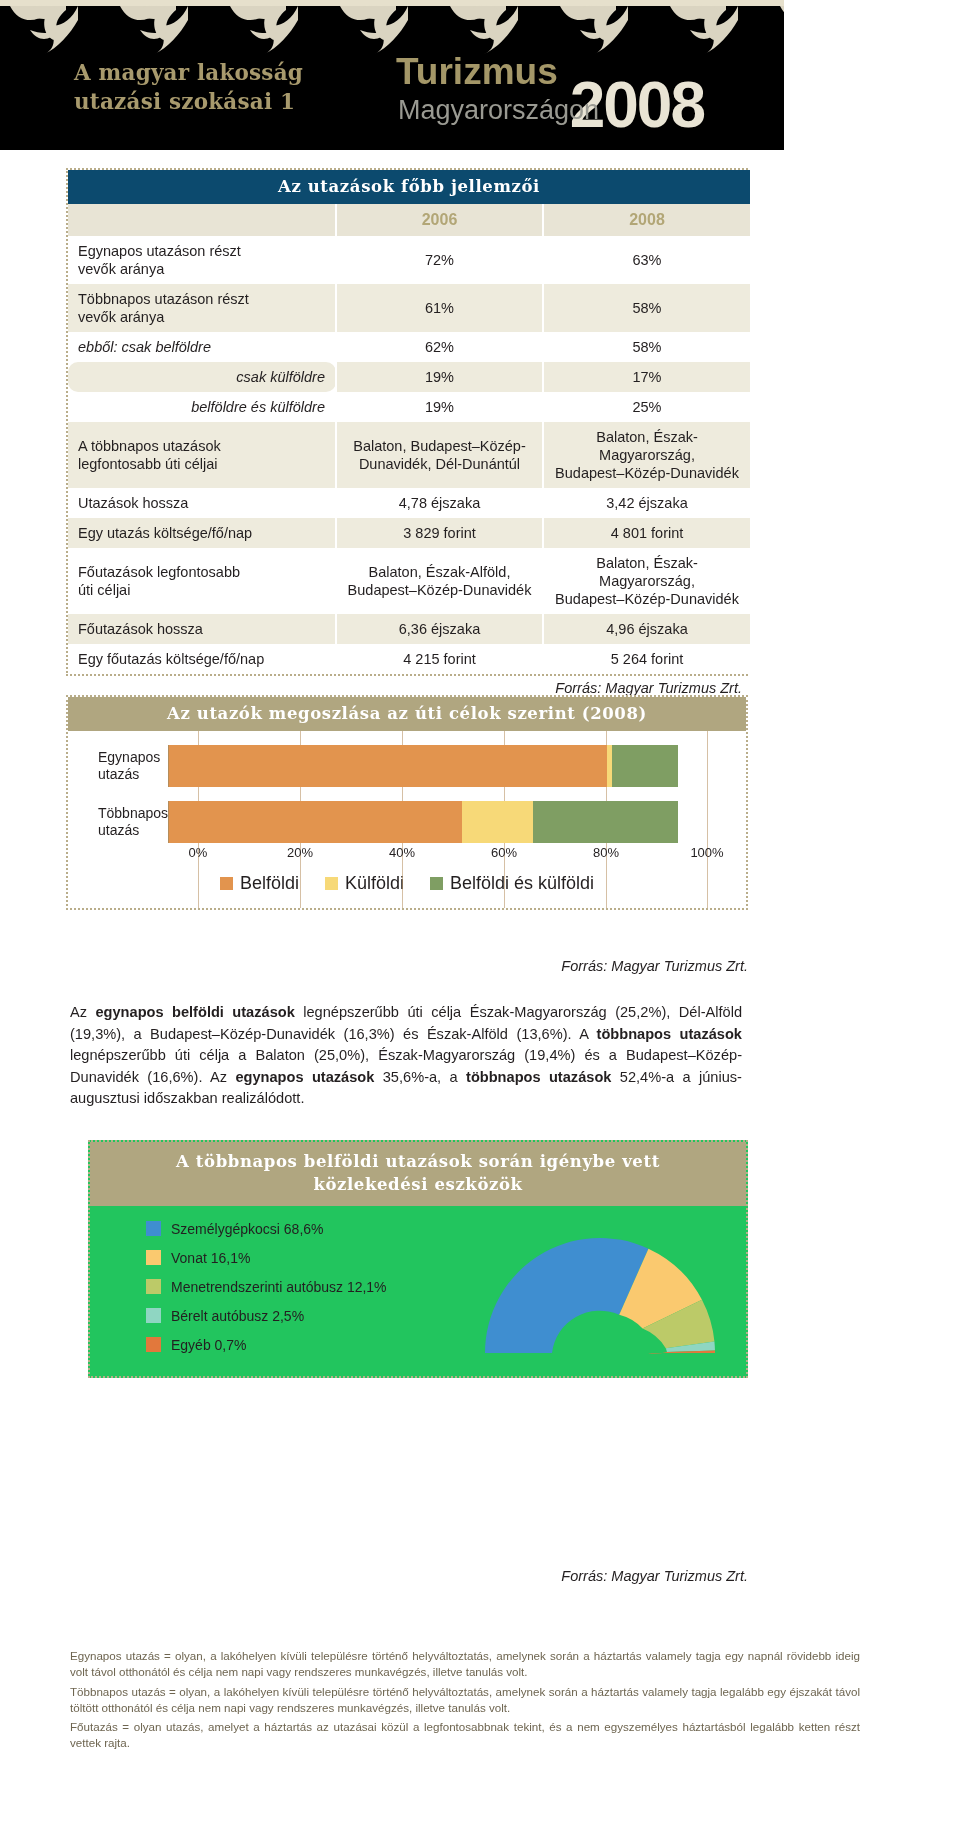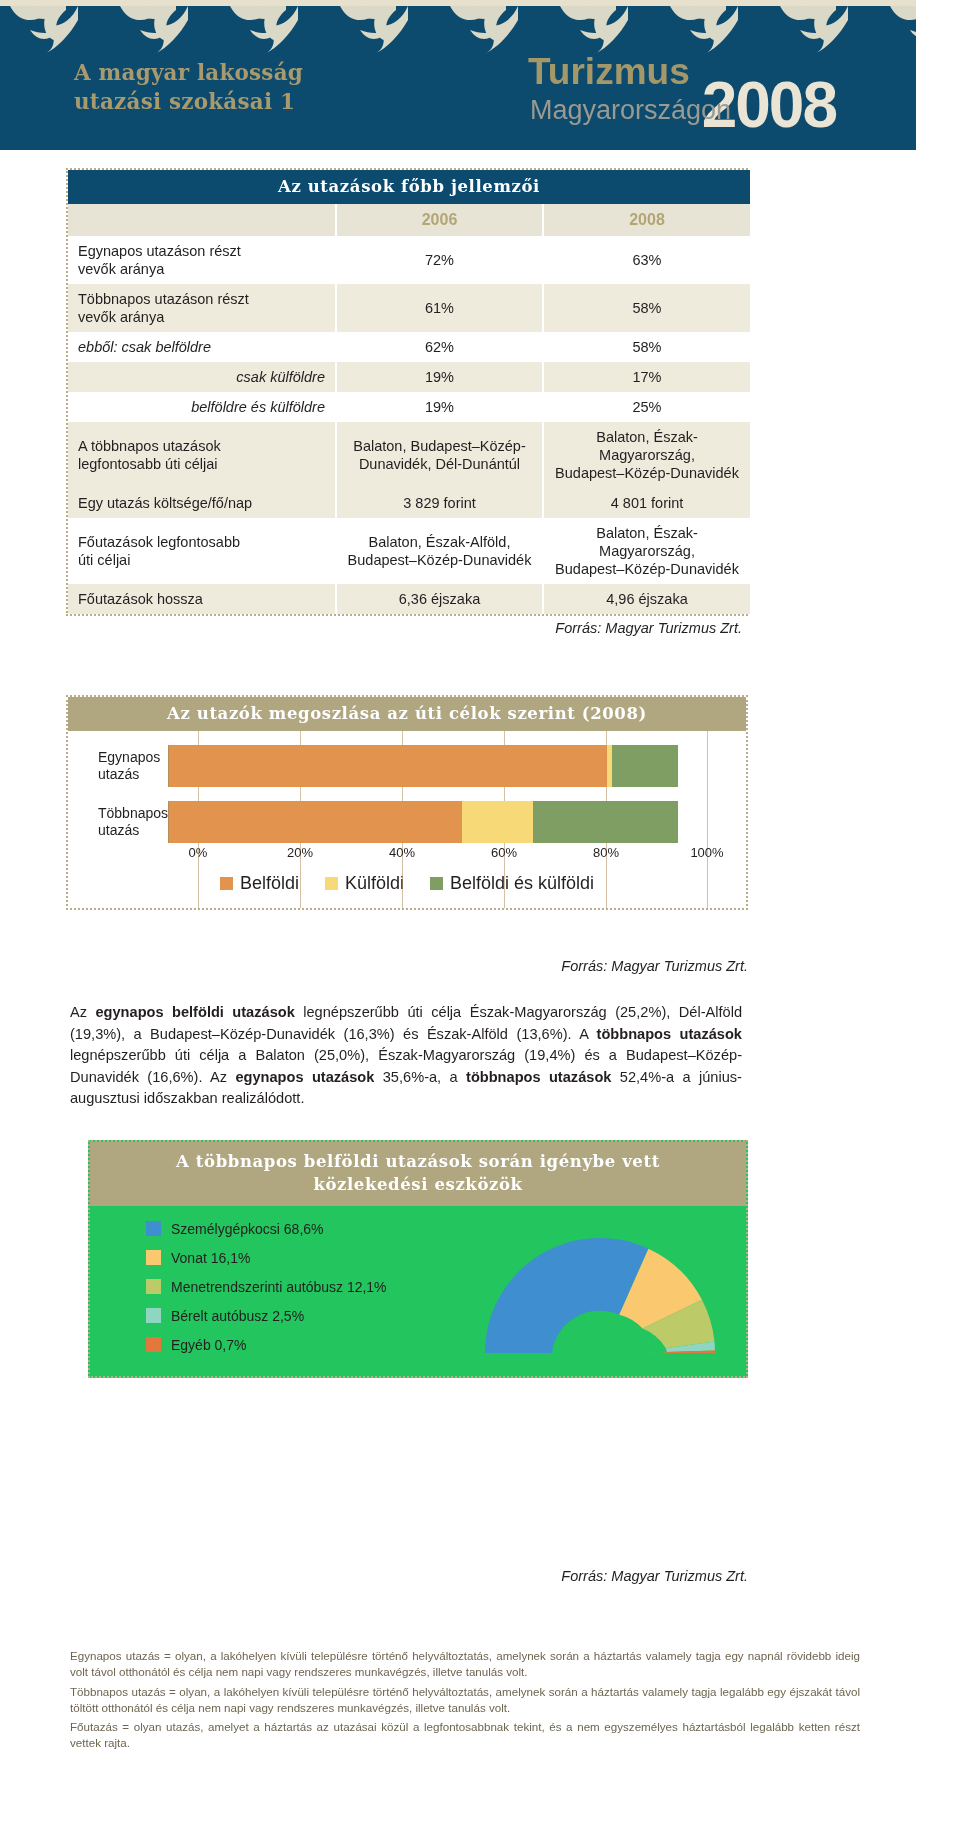--- a/index.html
+++ b/index.html
@@ -9,22 +9,22 @@
     background:#ffffff;
     font-family:"Liberation Sans", sans-serif;
     position:relative;
     overflow:hidden;
   }
 
   
   .header {
     position:relative;
     height:150px;
-    width:916px;
-    background:#0c4a6e;
+    width:784px;
+    background:#000000;
     overflow:hidden;
   }
   .ornament {
     position:absolute; top:0; left:0;
     width:960px; height:62px;
     opacity:1;
   }
   .title-left {
     position:absolute;
     left:74px; top:58px;
@@ -106,21 +106,21 @@
     vertical-align:middle;
     border-right:2px solid #ffffff;
   }
   table.main td:last-child { border-right:none; }
   table.main tr.odd td { background:#ffffff; }
   table.main tr.even td { background:#eeebdd; }
   .c-label { width:268px; text-align:left; line-height:18px; }
   .c-val { width:207px; text-align:center; line-height:18px; }
   .ital { font-style:italic; }
   .ind1 { padding-left:10px; }
-  .ind2 { padding-left:44px; text-align:right; padding-right:16px;}
+  .ind2 { padding-left:44px; text-align:right; padding-right:16px;border-radius:10px;}
   .ind2b { padding-left:44px; text-align:right; padding-right:16px;}
   .source {
     text-align:right;
     font-style:italic;
     font-size:14.5px;
     color:#231f20;
     padding-top:4px;
     padding-right:6px;
   }
 
@@ -343,37 +343,47 @@
       <td class="c-val">25%</td>
     </tr>
     <tr class="even">
       <td class="c-label"><span style="white-space:pre-line">A többnapos utazások
 legfontosabb úti céljai</span></td>
       <td class="c-val"><span style="white-space:pre-line">Balaton, Budapest–Közép-
 Dunavidék, Dél-Dunántúl</span></td>
       <td class="c-val"><span style="white-space:pre-line">Balaton, Észak-Magyarország,
 Budapest–Közép-Dunavidék</span></td>
     </tr>
+    <tr class="odd">
+      <td class="c-label">Utazások hossza</td>
+      <td class="c-val">4,78 éjszaka</td>
+      <td class="c-val">3,42 éjszaka</td>
+    </tr>
     <tr class="even">
       <td class="c-label">Egy utazás költsége/fő/nap</td>
       <td class="c-val">3 829 forint</td>
       <td class="c-val">4 801 forint</td>
     </tr>
     <tr class="odd">
       <td class="c-label"><span style="white-space:pre-line">Főutazások legfontosabb
 úti céljai</span></td>
       <td class="c-val"><span style="white-space:pre-line">Balaton, Észak-Alföld,
 Budapest–Közép-Dunavidék</span></td>
       <td class="c-val"><span style="white-space:pre-line">Balaton, Észak-Magyarország,
 Budapest–Közép-Dunavidék</span></td>
     </tr>
     <tr class="even">
       <td class="c-label">Főutazások hossza</td>
       <td class="c-val">6,36 éjszaka</td>
       <td class="c-val">4,96 éjszaka</td>
+    </tr>
+    <tr class="odd">
+      <td class="c-label">Egy főutazás költsége/fő/nap</td>
+      <td class="c-val">4 215 forint</td>
+      <td class="c-val">5 264 forint</td>
     </tr>
   </tbody>
       </table>
   </div>
   <div class="source">Forrás: Magyar Turizmus Zrt.</div>
 </div>
 
 <div class="bar-panel">
   <div class="panel-head">Az utazók megoszlása az úti célok szerint (2008)</div>
 

